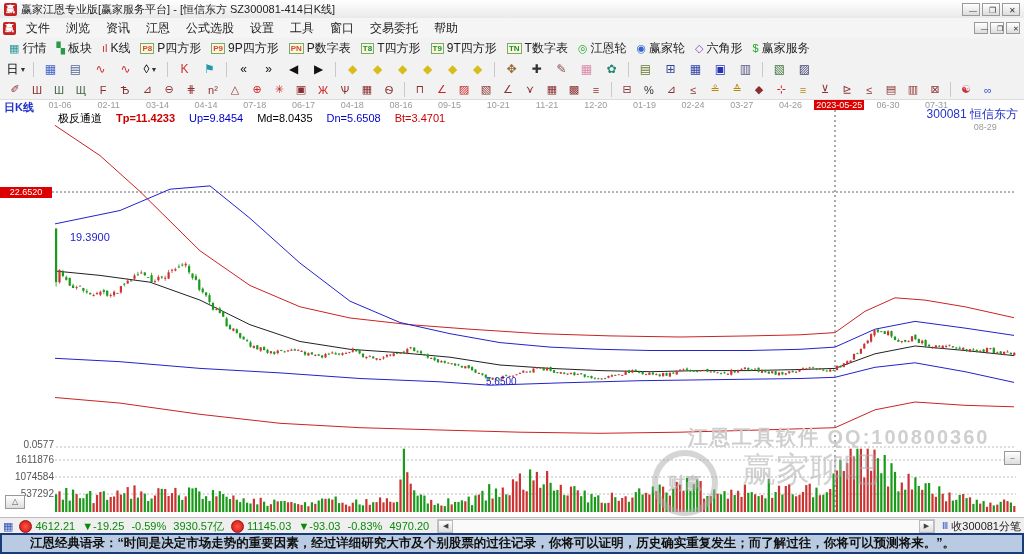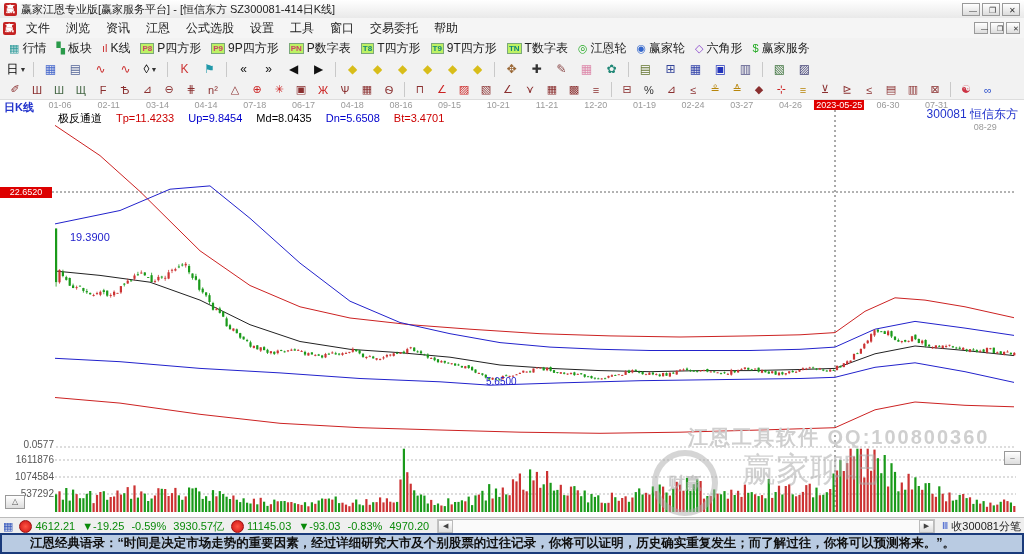--- a/index.html
+++ b/index.html
@@ -22,21 +22,21 @@
   .menu-item{padding:0 8px;height:100%;display:flex;align-items:center}
   .mdi{margin-left:auto;display:flex;gap:2px;padding-right:4px}
   .mdibtn{width:14px;height:12px;border:1px solid #9a9a9a;background:linear-gradient(#fff,#ddd);
     font-size:7px;line-height:10px;text-align:center;color:#333}
   
   .toolbar{position:absolute;left:0;right:0;display:flex;align-items:center;z-index:6;
     background:#f2f2f2;border-bottom:1px solid #ddd;padding-left:4px}
   #toolbar-main{top:38px;height:20px;font-size:12px;color:#222}
   .tb1-item{display:flex;align-items:center;gap:3px;padding:0 5px;height:100%;cursor:default}
   .tb1-ico{font-size:11px;line-height:11px}
-  .badge{font-size:8px;border:1px solid #7aa87a;padding:0 1px;font-weight:bold;line-height:9px;background:#bef264}
+  .badge{font-size:8px;border:1px solid #7aa87a;padding:0 1px;font-weight:bold;line-height:9px;background:#fef9c3}
   #toolbar-icons{top:58px;height:22px}
   .tb-ico{width:21px;height:18px;display:flex;align-items:center;justify-content:center;
     font-size:12px;margin:0 1px;border:1px solid transparent;cursor:default}
   .caret{font-size:7px;color:#333;margin-left:1px}
   .sep{width:1px;height:15px;background:#c9c9c9;margin:0 4px;flex:none}
   #toolbar-draw{top:80px;height:19px}
   .tb-draw{width:19px;height:16px;display:flex;align-items:center;justify-content:center;
     font-size:11px;margin:0 0.5px;border:1px solid transparent;cursor:default}
   
   #chart-svg{position:absolute;top:0;left:0;z-index:1}
@@ -973,21 +973,21 @@
     <span class="axis-date" style="left: 595.7px;">12-20</span>
     <span class="axis-date" style="left: 644.4px;">01-19</span>
     <span class="axis-date" style="left: 693.1px;">02-24</span>
     <span class="axis-date" style="left: 741.8px;">03-27</span>
     <span class="axis-date" style="left: 790.5px;">04-26</span>
     <span class="axis-date hl" style="left: 839.2px;">2023-05-25</span>
     <span class="axis-date" style="left: 887.9px;">06-30</span>
     <span class="axis-date" style="left: 936.6px;">07-31</span>
     <span class="axis-date" style="left: 985.3px; margin-top: 22px;">08-29</span>
   </div>
-<div class="ovl" id="indicator-row"><span style="color: rgb(0, 0, 0);">极反通道</span><span style="color: rgb(204, 0, 0);">Tp=11.4233</span><span style="color: rgb(0, 0, 204);">Up=9.8454</span><span style="color: rgb(0, 0, 0);">Md=8.0435</span><span style="color: rgb(0, 0, 204);">Dn=5.6508</span><span style="color: rgb(204, 0, 0);">Bt=3.4701</span></div>
+<div class="ovl" id="indicator-row"><span style="color: rgb(0, 0, 0);">极反通道</span><span style="color: rgb(204, 0, 0); font-weight: bold;">Tp=11.4233</span><span style="color: rgb(0, 0, 204);">Up=9.8454</span><span style="color: rgb(0, 0, 0);">Md=8.0435</span><span style="color: rgb(0, 0, 204);">Dn=5.6508</span><span style="color: rgb(204, 0, 0);">Bt=3.4701</span></div>
 <div class="ovl" id="stock-label">300081 恒信东方</div>
 <div class="ovl" id="price-flag">22.6520</div>
 <div class="ovl" id="open-label">19.3900</div>
 <div class="ovl" id="low-label">5.6500</div>
 <div class="ovl" id="bottom-label">0.0577</div>
 <div id="vol-scale">
     <span class="vol-lbl" style="top: 454px;">1611876</span>
     <span class="vol-lbl" style="top: 471px;">1074584</span>
     <span class="vol-lbl" style="top: 488px;">537292</span>
   </div>

